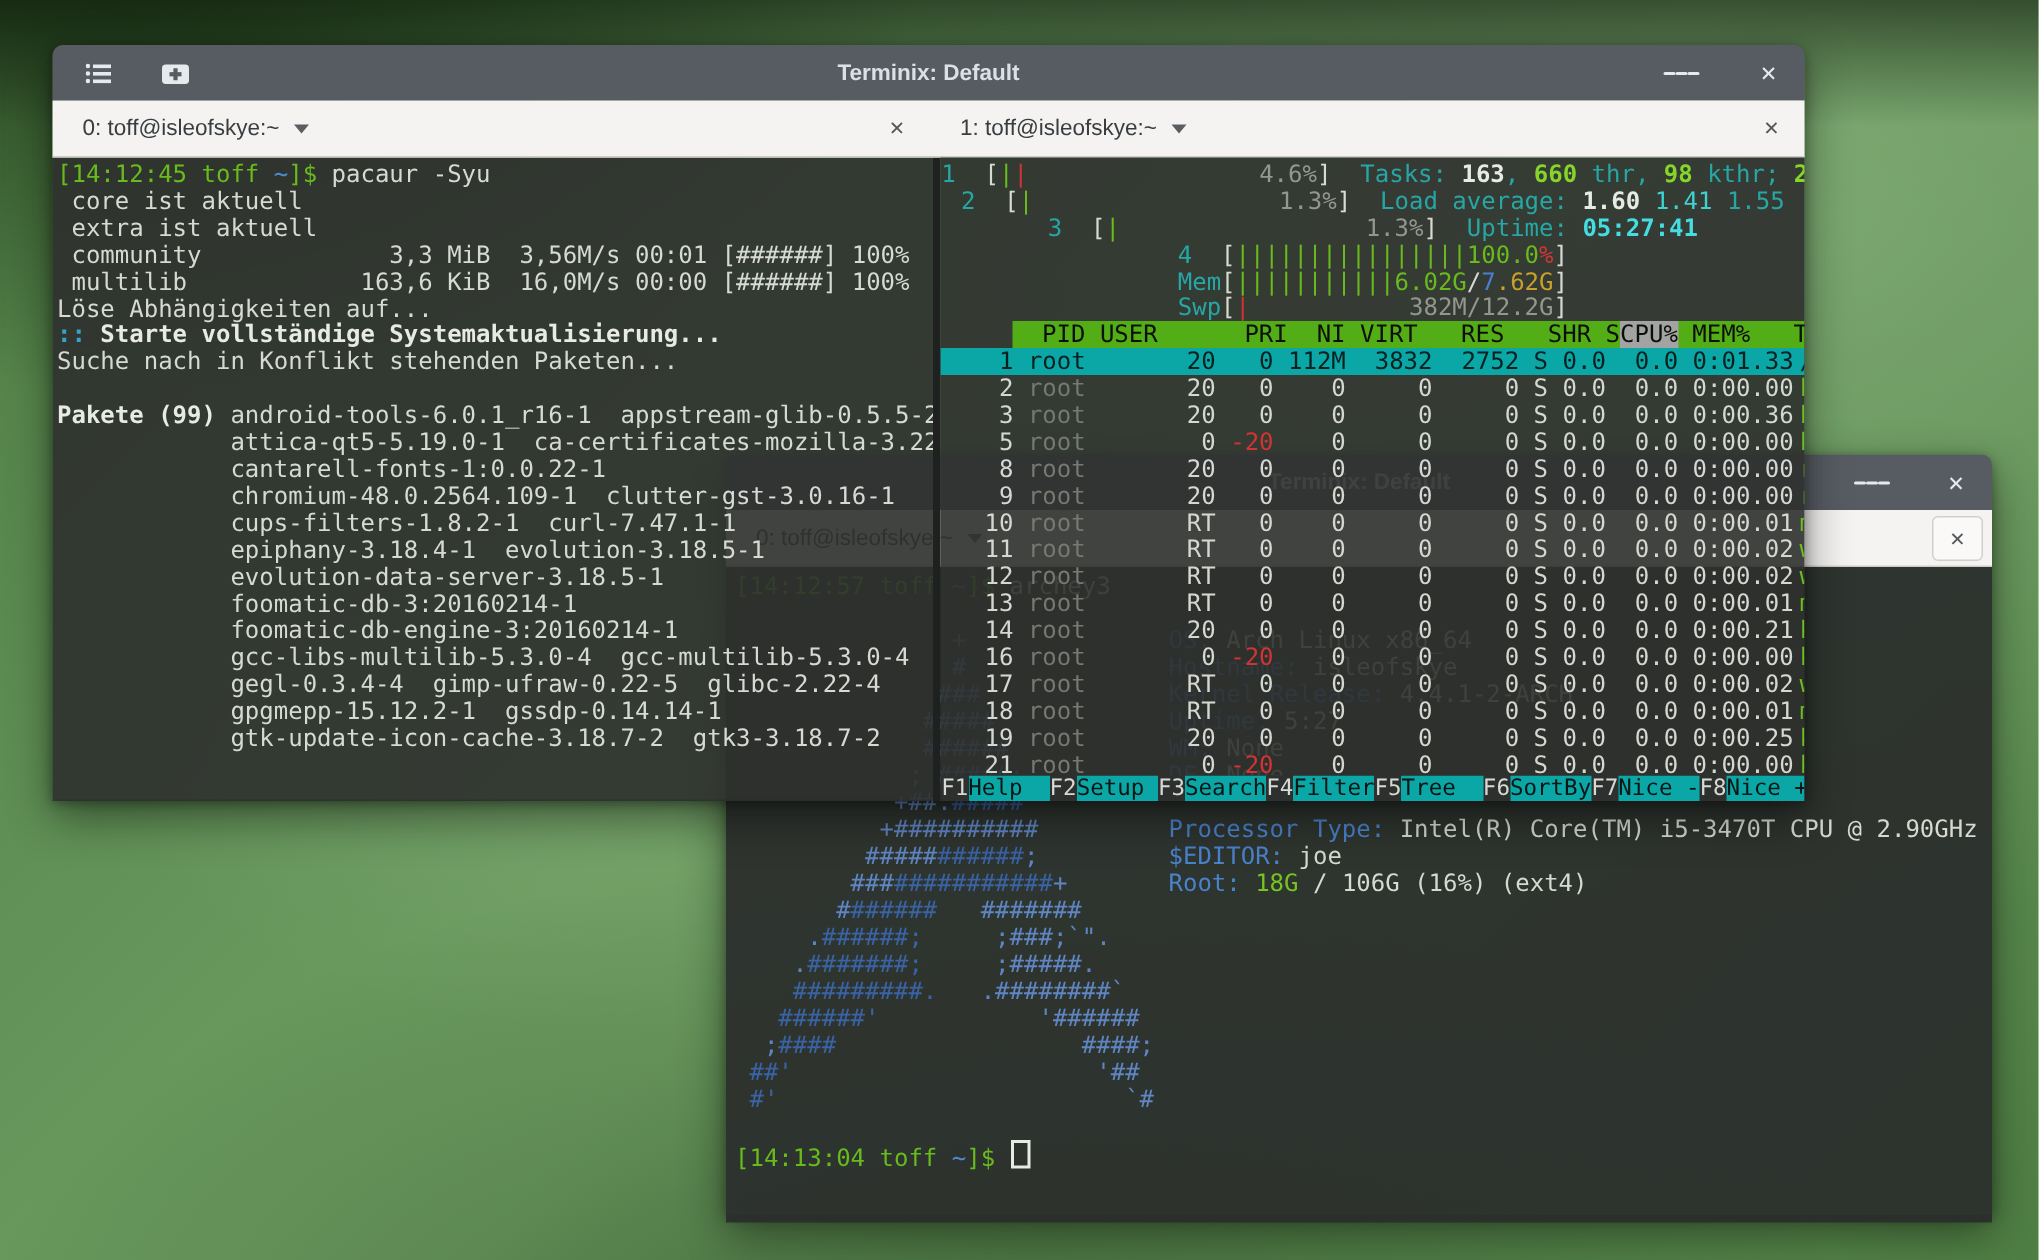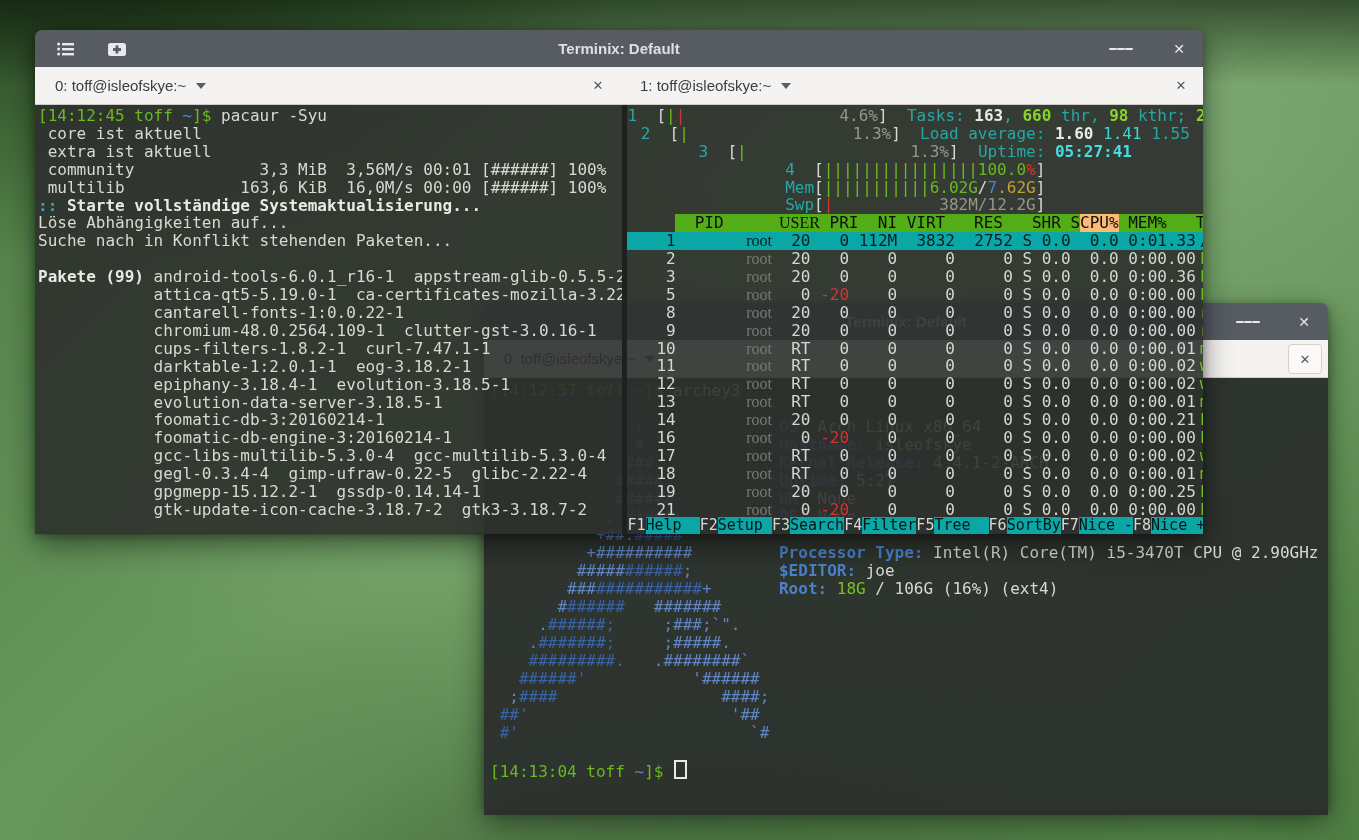--- a/index.html
+++ b/index.html
@@ -27,34 +27,34 @@
   .mono,.mono *{font-family:"DejaVu Sans Mono",monospace;}
   .term{overflow:hidden;}
   .tline{white-space:pre;}
   
   .sg-w{color:#d6dad2}.sg-wb{color:#e7ebe3;font-weight:bold}
   .sg-g{color:#69bb1d}.sg-gb{color:#86d62a;font-weight:bold}
   .sg-b{color:#4f8cd6}.sg-bb{color:#37a3c9;font-weight:bold}
   .sg-c{color:#27a6a6}.sg-cb{color:#3ed2d2;font-weight:normal}.sg-cbb{color:#45dce2;font-weight:bold}
   .sg-dim{color:#93978c}.sg-r{color:#d23434}.sg-y{color:#c7a129}.sg-bl{color:#4d7fd0}
   .sg-la{color:#5f86c3}.sg-da{color:#3a63a4}
-  .sg-lbl{color:#4a82cc;font-weight:bold}.sg-val{color:#d6dad2}.sg-grn{color:#76c322}
+  .sg-lbl{color:#4a82cc;font-weight:normal}.sg-val{color:#d6dad2}.sg-grn{color:#76c322}
   
   #main-window{left:35px;top:30px;width:1168px;height:503px;}
   #panes{display:flex;height:429px;}
   #left-pane{width:585px;background:rgba(45,48,46,.90);padding:2px 0 0 3px;font-size:16px;line-height:17.9px;}
   #pane-divider{width:6px;background:#1e211f;}
   #right-pane{width:577px;background:rgba(45,48,46,.90);padding-top:2px;font-size:16px;line-height:17.9px;position:relative;}
   #right-pane .tline{height:17.9px;text-align:center;}
   .hgrid{display:grid;grid-template-columns:5ch 10ch 4ch 4ch 5ch 6ch 6ch 2ch 4ch 5ch 8ch 1fr;height:17.9px;line-height:17.9px;}
   .hgrid>span{white-space:pre;text-align:right;overflow:hidden;}
-  .hgrid>.cl{text-align:right;padding-left:1ch;font-family:Liberation Serif, serif;}
+  .hgrid>.cl{text-align:left;padding-left:1ch;}
   .hgrid>.ccmd{text-align:left;padding-left:.4ch;}
   #htop-header{background:#53ad17;color:#0b0f0a;font-weight:normal;margin-left:48px;}
-  #htop-header .sorted{background:#fdba74;}
+  #htop-header .sorted{background:#a3a3a3;}
   .hrow{color:#d4d8d0;}
   .hrow .cuser{color:#757a70;}
   .hrow .ccmd{color:#6cbf1f;}
   .hrow .nired{color:#d23434;}
   .hrow.selected{background:#0ba7a7;}
   .hrow.selected span{color:#06211f !important;}
   #fbar{position:absolute;left:0;bottom:0;width:100%;height:17.5px;display:flex;background:#2d302e;font-size:15px;line-height:17.5px;overflow:hidden;}
   #fbar .fk{color:#d6dad2;white-space:pre;width:2ch;}
   #fbar .fl{color:#0a1514;background:#0ba7a7;white-space:pre;width:6ch;}
   
@@ -153,30 +153,29 @@
       </div>
     </div>
     <div id="panes">
       <div id="left-pane" class="term mono">
         <div>
             <div class="tline"><span class="sg-g">[14:12:45 toff </span><span class="sg-b">~</span><span class="sg-g">]$</span><span class="sg-w"> pacaur -Syu</span></div>
             <div class="tline"><span class="sg-w"> core ist aktuell</span></div>
             <div class="tline"><span class="sg-w"> extra ist aktuell</span></div>
             <div class="tline"><span class="sg-w"> community             3,3 MiB  3,56M/s 00:01 [######] 100%</span></div>
             <div class="tline"><span class="sg-w"> multilib            163,6 KiB  16,0M/s 00:00 [######] 100%</span></div>
+            <div class="tline"><span class="sg-w">Löse Abhängigkeiten auf...</span></div>
             <div class="tline"><span class="sg-bb">::</span><span class="sg-wb"> Starte vollständige Systemaktualisierung...</span></div>
-            <div class="tline"><span class="sg-w">Löse Abhängigkeiten auf...</span></div>
             <div class="tline"><span class="sg-w">Suche nach in Konflikt stehenden Paketen...</span></div>
             <div class="tline"> </div>
             <div class="tline"><span class="sg-wb">Pakete (99)</span><span class="sg-w"> android-tools-6.0.1_r16-1  appstream-glib-0.5.5-2</span></div>
             <div class="tline"><span class="sg-w">            attica-qt5-5.19.0-1  ca-certificates-mozilla-3.22-1</span></div>
             <div class="tline"><span class="sg-w">            cantarell-fonts-1:0.0.22-1</span></div>
             <div class="tline"><span class="sg-w">            chromium-48.0.2564.109-1  clutter-gst-3.0.16-1</span></div>
             <div class="tline"><span class="sg-w">            cups-filters-1.8.2-1  curl-7.47.1-1</span></div>
-            <div class="tline"><span class="sg-w">            darktable-1:2.0.1-1  eog-3.18.2-1</span></div>
             <div class="tline"><span class="sg-w">            epiphany-3.18.4-1  evolution-3.18.5-1</span></div>
             <div class="tline"><span class="sg-w">            evolution-data-server-3.18.5-1</span></div>
             <div class="tline"><span class="sg-w">            foomatic-db-3:20160214-1</span></div>
             <div class="tline"><span class="sg-w">            foomatic-db-engine-3:20160214-1</span></div>
             <div class="tline"><span class="sg-w">            gcc-libs-multilib-5.3.0-4  gcc-multilib-5.3.0-4</span></div>
             <div class="tline"><span class="sg-w">            gegl-0.3.4-4  gimp-ufraw-0.22-5  glibc-2.22-4</span></div>
             <div class="tline"><span class="sg-w">            gpgmepp-15.12.2-1  gssdp-0.14.14-1</span></div>
             <div class="tline"><span class="sg-w">            gtk-update-icon-cache-3.18.7-2  gtk3-3.18.7-2</span></div>
           </div>
       </div>

